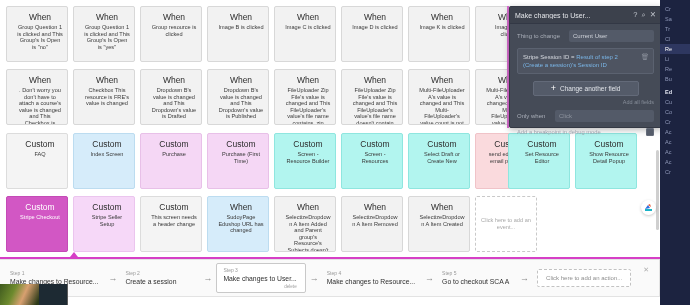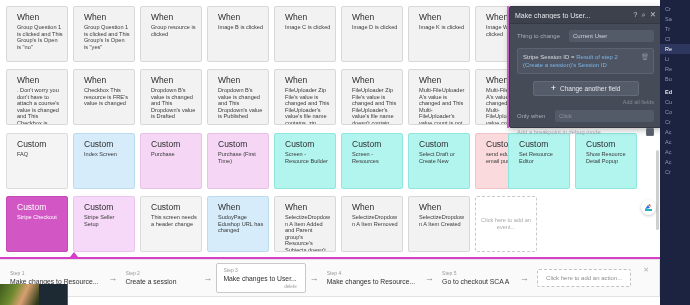--- a/index.html
+++ b/index.html
@@ -13,20 +13,21 @@
 
   
   .canvas { position:absolute; left:0; top:0; width:690px; height:258px; background:#fff; overflow:hidden; }
 
   .card {
     position: absolute;
     border: 1px solid #d6d6d6;
     background: #f2f2f2;
     border-radius: 2px;
     overflow: hidden;
+    text-align: center;
     padding: 5px 4px 2px 10px;
   }
   .card .ctitle {
     font-size: 8.5px;
     color: #2d2d2d;
     line-height: 10px;
     margin-bottom: 2px;
     white-space: nowrap;
   }
   .card .cbody {

